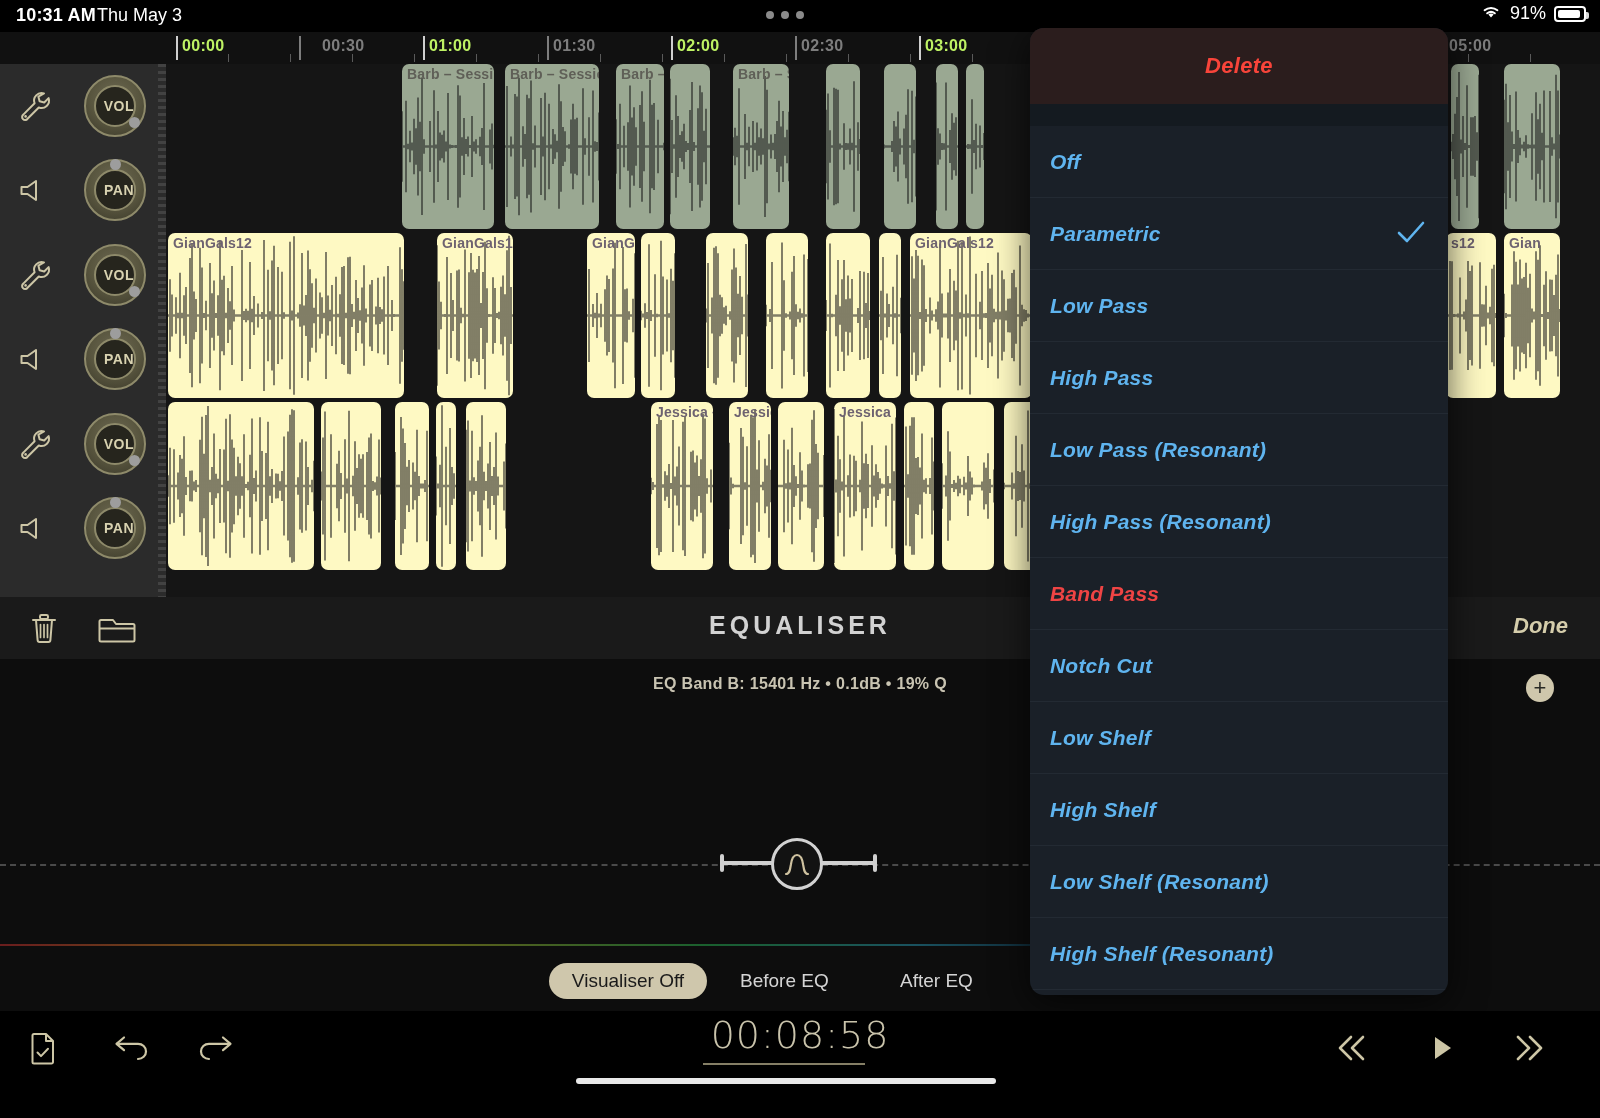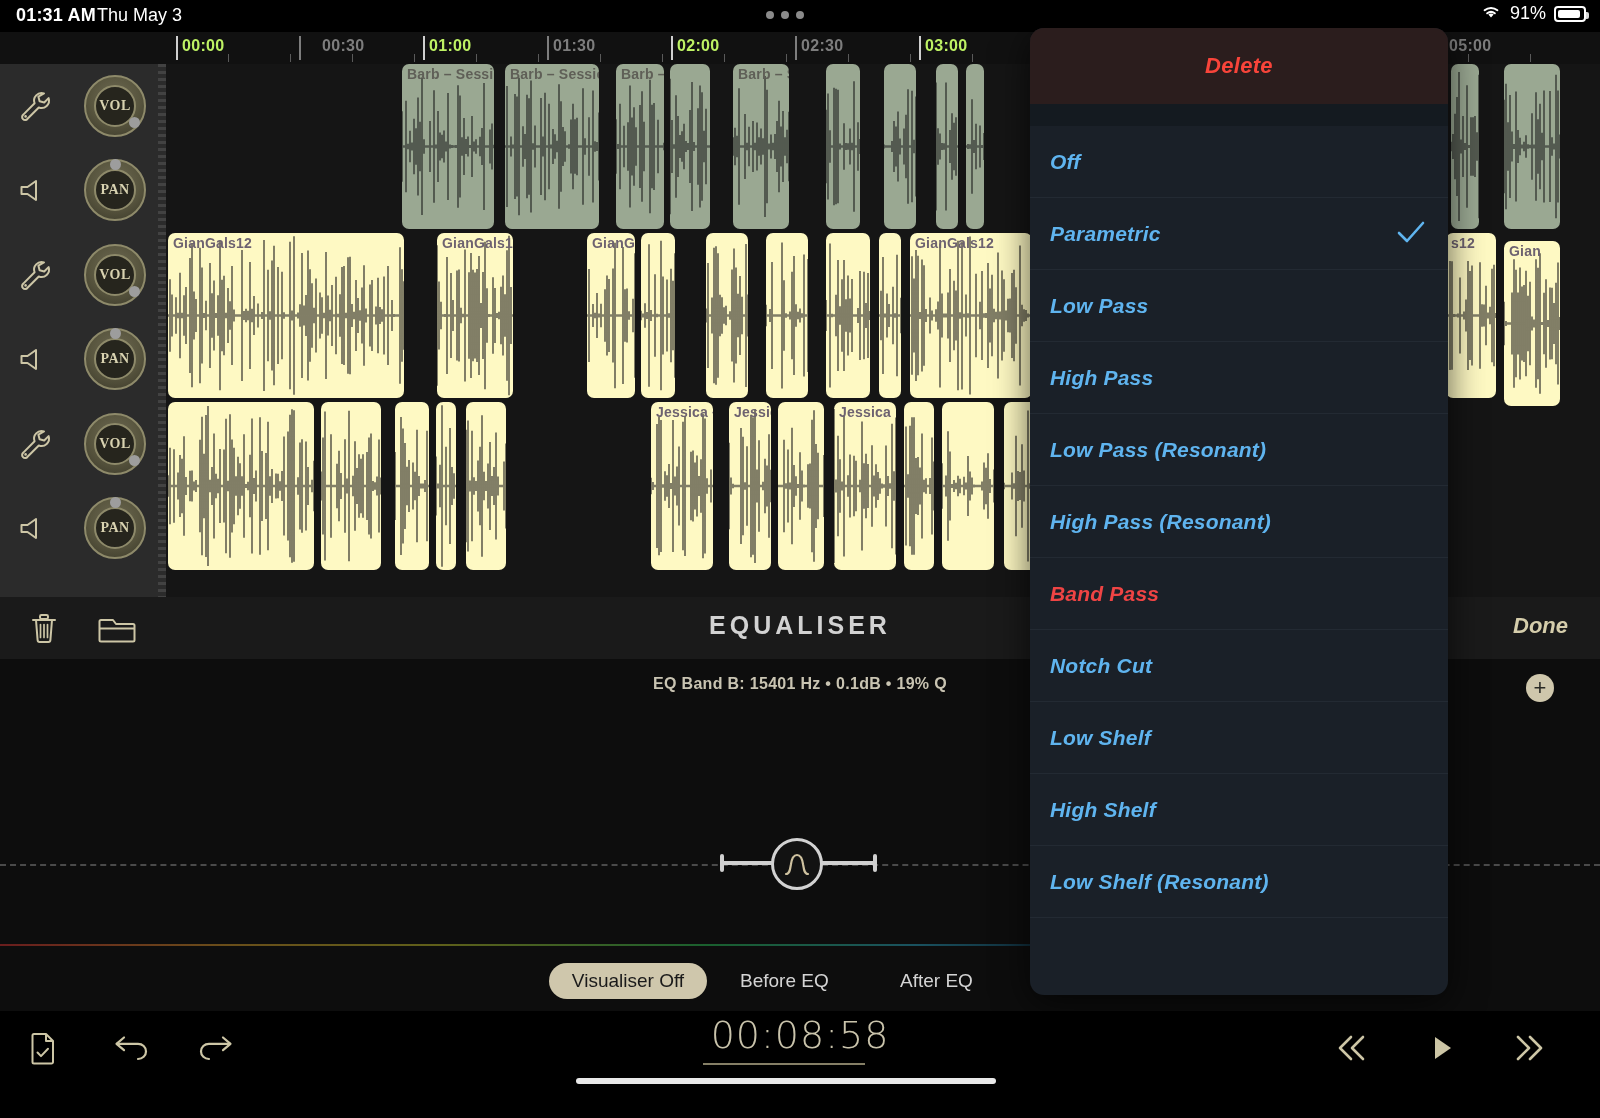--- a/index.html
+++ b/index.html
@@ -32,21 +32,21 @@
   .ruler .lbl.dim { color:#7d7d7d; }
 
   .trackheads { position:absolute; left:0; top:32px; width:166px; height:533px; background:#2b2b2b; z-index:6;}
   .th-row { position:absolute; left:0; width:166px; height:84px; }
   .th-icon { position:absolute; left:14px; top:50%; transform:translateY(-50%); width:44px; height:44px; }
   .knob { position:absolute; left:84px; top:50%; transform:translateY(-50%);
           width:62px; height:62px; border-radius:50%;
           background:radial-gradient(circle at 50% 38%, #6d6953 0%, #59563f 52%, #3a3829 100%);
           border:2px solid #8e8a6a; display:flex; align-items:center; justify-content:center; }
   .knob .inner { width:42px; height:42px; border-radius:50%; background:#26251d; border:2px solid #8e8a6a;
-                 display:flex; align-items:center; justify-content:center;font-family:Liberation Serif, serif; }
+                 display:flex; align-items:center; justify-content:flex-end; }
   .knob .inner span { font-size:14px; font-weight:700; color:#d8d2b0; letter-spacing:.5px; }
   .knob .dot { position:absolute; width:11px; height:11px; border-radius:50%; background:#9d9d9d; }
   .knob.vol .dot { right:4px; bottom:7px; }
   .knob.pan .dot { top:-2px; left:50%; margin-left:-5px; }
 
   .scrollgrip { position:absolute; left:158px; top:32px; width:8px; height:533px; z-index:7;
      background:repeating-linear-gradient(to bottom, #555 0 3px, transparent 3px 7px); opacity:.55; }
 
   .lanes { position:absolute; left:166px; top:32px; right:0; height:533px; }
   .lane { position:absolute; left:0; right:0; }
@@ -109,21 +109,21 @@
      border-bottom:1px solid #232a33; padding-left:20px; }
   .pop-item span.t { font-size:21px; font-style:italic; font-weight:600; color:#5fb4ef; letter-spacing:.2px; }
   .pop-check { position:absolute; right:22px; top:50%; transform:translateY(-50%); }
 </style>
 </head>
 <body>
 
 <div id="app">
 
   <div class="statusbar">
-    <div class="sb-time">01:31 AM</div>
+    <div class="sb-time">10:31 AM</div>
     <div class="sb-date">Thu May 3</div>
     <div class="sb-dots">
         <i></i>
         <i></i>
         <i></i>
       </div>
     <div class="sb-right">
       <span>
         <svg width="22" height="17" viewBox="0 0 22 17">
             <path d="M11 14.6l2.6-3.1a4 4 0 00-5.2 0L11 14.6z" fill="#fff"></path>
@@ -411,21 +411,21 @@
             </div>
           </div>
           <div class="clip purple" style="left: 1280px; width: 50px; top: 0px; height: 165px;">
             <div style="position: absolute; inset: 0px;">
               <svg class="wave" width="50" height="165" viewBox="0 0 50 165" preserveAspectRatio="none">
                 <path d="M0 81.3V83.7M2 81.3V83.7M4 27.91292438271605V137.08707561728394M6 28.32421489197531V136.67578510802468M8 81.06674485366864V83.93325514633136M10 81.3V83.7M12 80.42218802327065V84.57781197672935M14 44.43291293192468V120.56708706807532M16 81.3V83.7M18 78.46395437662174V86.53604562337826M20 66.56130622988029V98.43869377011971M22 27.900531404342104V137.0994685956579M24 37.961549395357004V127.038450604643M26 32.55526398911844V132.44473601088157M28 81.3V83.7M30 81.3V83.7M32 81.3V83.7M34 29.22867424766551V135.7713257523345M36 71.18781102795175V93.81218897204825M38 71.42963403158531V93.57036596841469M40 52.648688336955466V112.35131166304453M42 79.38545277771775V85.61454722228225M44 73.81038362553448V91.18961637446552M46 35.78330498605371V129.2166950139463M48 31.871092695817147V133.12890730418286M50 79.98159191757263V85.01840808242737" stroke="#1b1b1b" stroke-width="1.1" fill="none"></path>
               </svg>
             </div>
             <div class="cl-lbl">s12</div>
           </div>
-          <div class="clip purple" style="left: 1338px; width: 56px; top: 8px; height: 165px;">
+          <div class="clip purple" style="left: 1338px; width: 56px; top: 0px; height: 165px;">
             <div style="position: absolute; inset: 0px;">
               <svg class="wave" width="56" height="165" viewBox="0 0 56 165" preserveAspectRatio="none">
                 <path d="M0 60.7272449444156V104.2727550555844M2 80.10601252804274V84.89398747195726M4 81.3V83.7M6 81.3V83.7M8 51.43255172833085V113.56744827166915M10 18.30424416636805V146.69575583363195M12 28.71720880233324V136.28279119766677M14 51.579818575016375V113.42018142498362M16 26.428327546296295V138.5716724537037M18 45.4266319834819V119.5733680165181M20 43.921350687222045V121.07864931277796M22 29.767519290123452V135.23248070987654M24 54.769146352082544V110.23085364791746M26 40.64497596000796V124.35502403999203M28 75.4522175159775V89.5477824840225M30 78.4505456950413V86.5494543049587M32 18.1852048309578V146.8147951690422M34 26.799662422839504V138.2003375771605M36 12.333453378064135V152.66654662193588M38 81.05143506186276V83.94856493813724M40 51.66622835483898V113.33377164516102M42 38.307501313875726V126.69249868612428M44 78.96223789172618V86.03776210827382M46 46.42124682351952V118.57875317648049M48 46.777463169086175V118.22253683091382M50 62.10993907821316V102.89006092178684M52 41.87093698806563V123.12906301193436M54 21.443973765432098V143.5560262345679M56 75.8947305326896V89.1052694673104" stroke="#1b1b1b" stroke-width="1.1" fill="none"></path>
               </svg>
             </div>
             <div class="cl-lbl">Gian</div>
           </div>
         </div>
         <div class="lane" style="top: 338px; height: 172px;">
           <div class="clip purple" style="left: 2px; width: 146px; top: 0px; height: 168px;">
@@ -649,16 +649,19 @@
         </div>
         <div class="pop-item">
           <span class="t" style="color:#5fb4ef">Low Shelf</span>
         </div>
         <div class="pop-item">
           <span class="t" style="color:#5fb4ef">High Shelf</span>
         </div>
         <div class="pop-item">
           <span class="t" style="color:#5fb4ef">Low Shelf (Resonant)</span>
         </div>
+        <div class="pop-item">
+          <span class="t" style="color:#5fb4ef">High Shelf (Resonant)</span>
+        </div>
       </div>
   </div>
 
 </div>
 
 </body></html>

